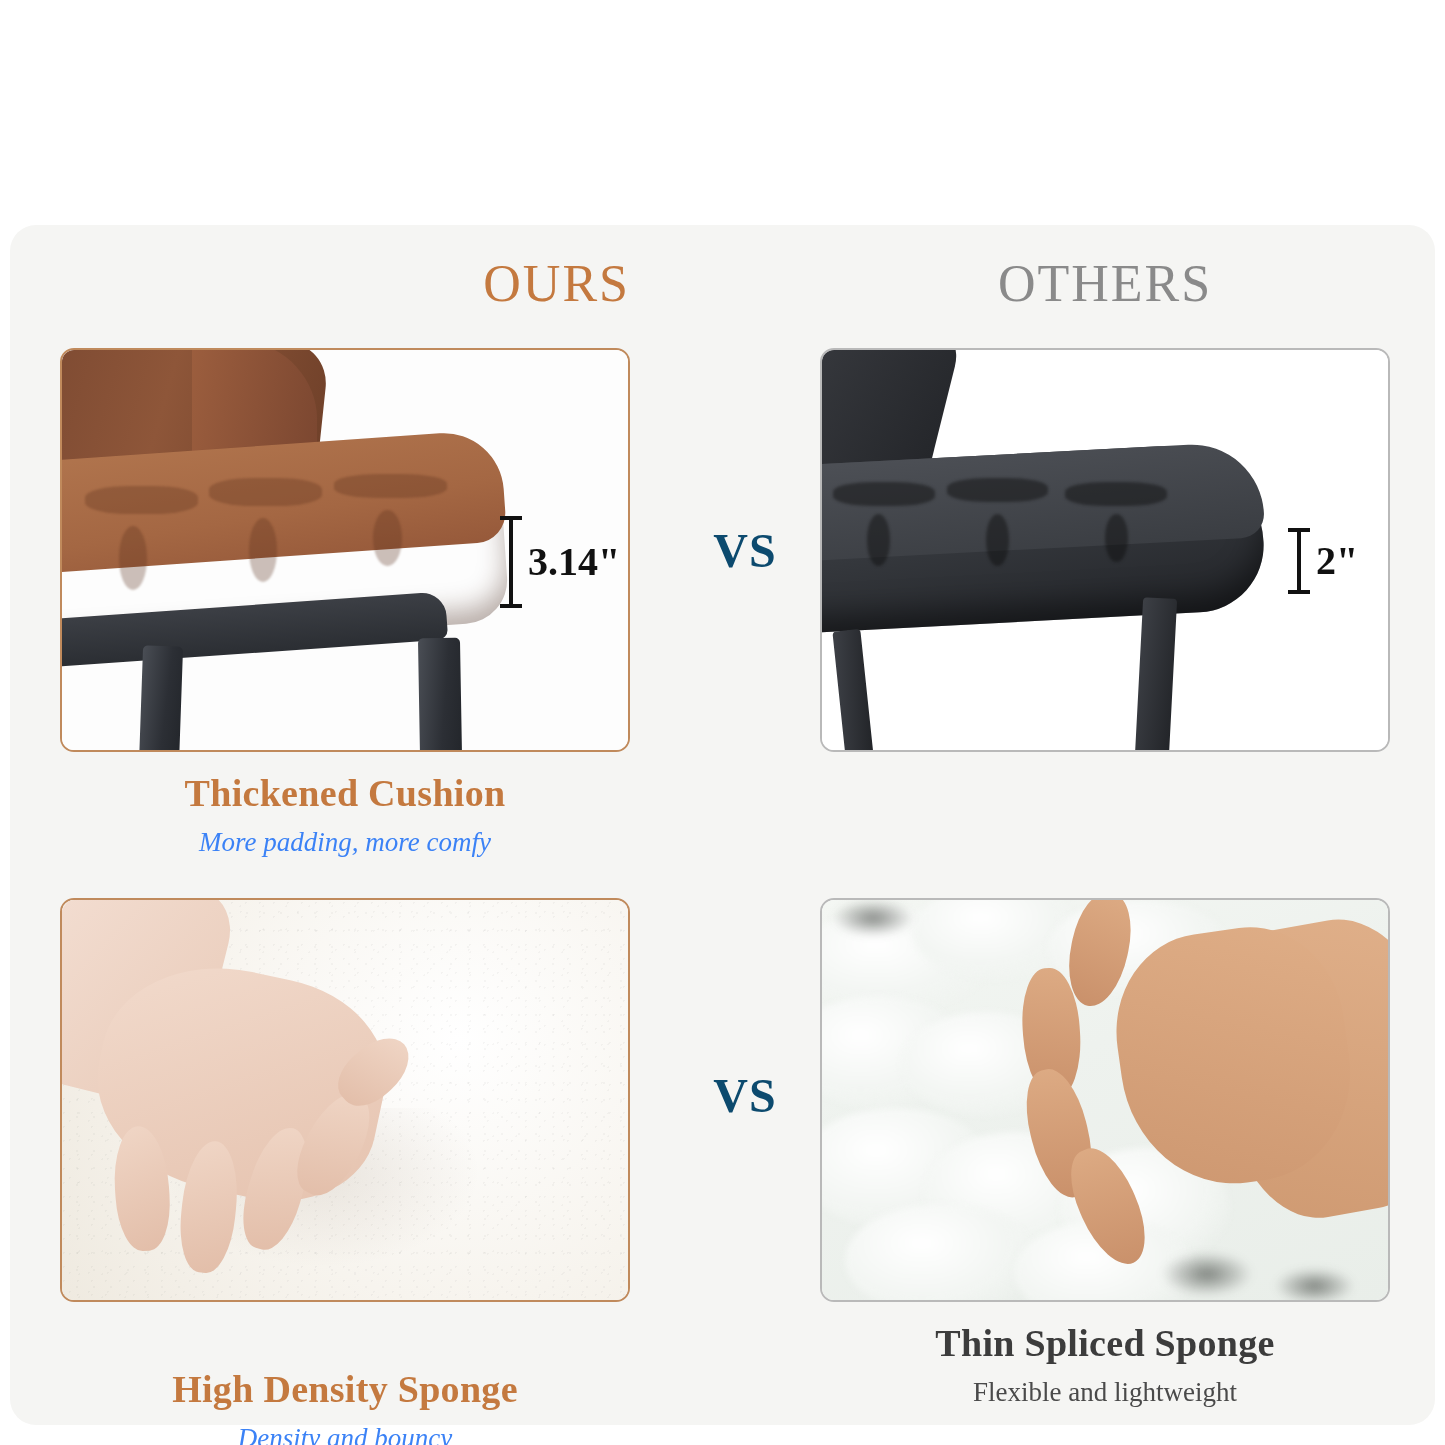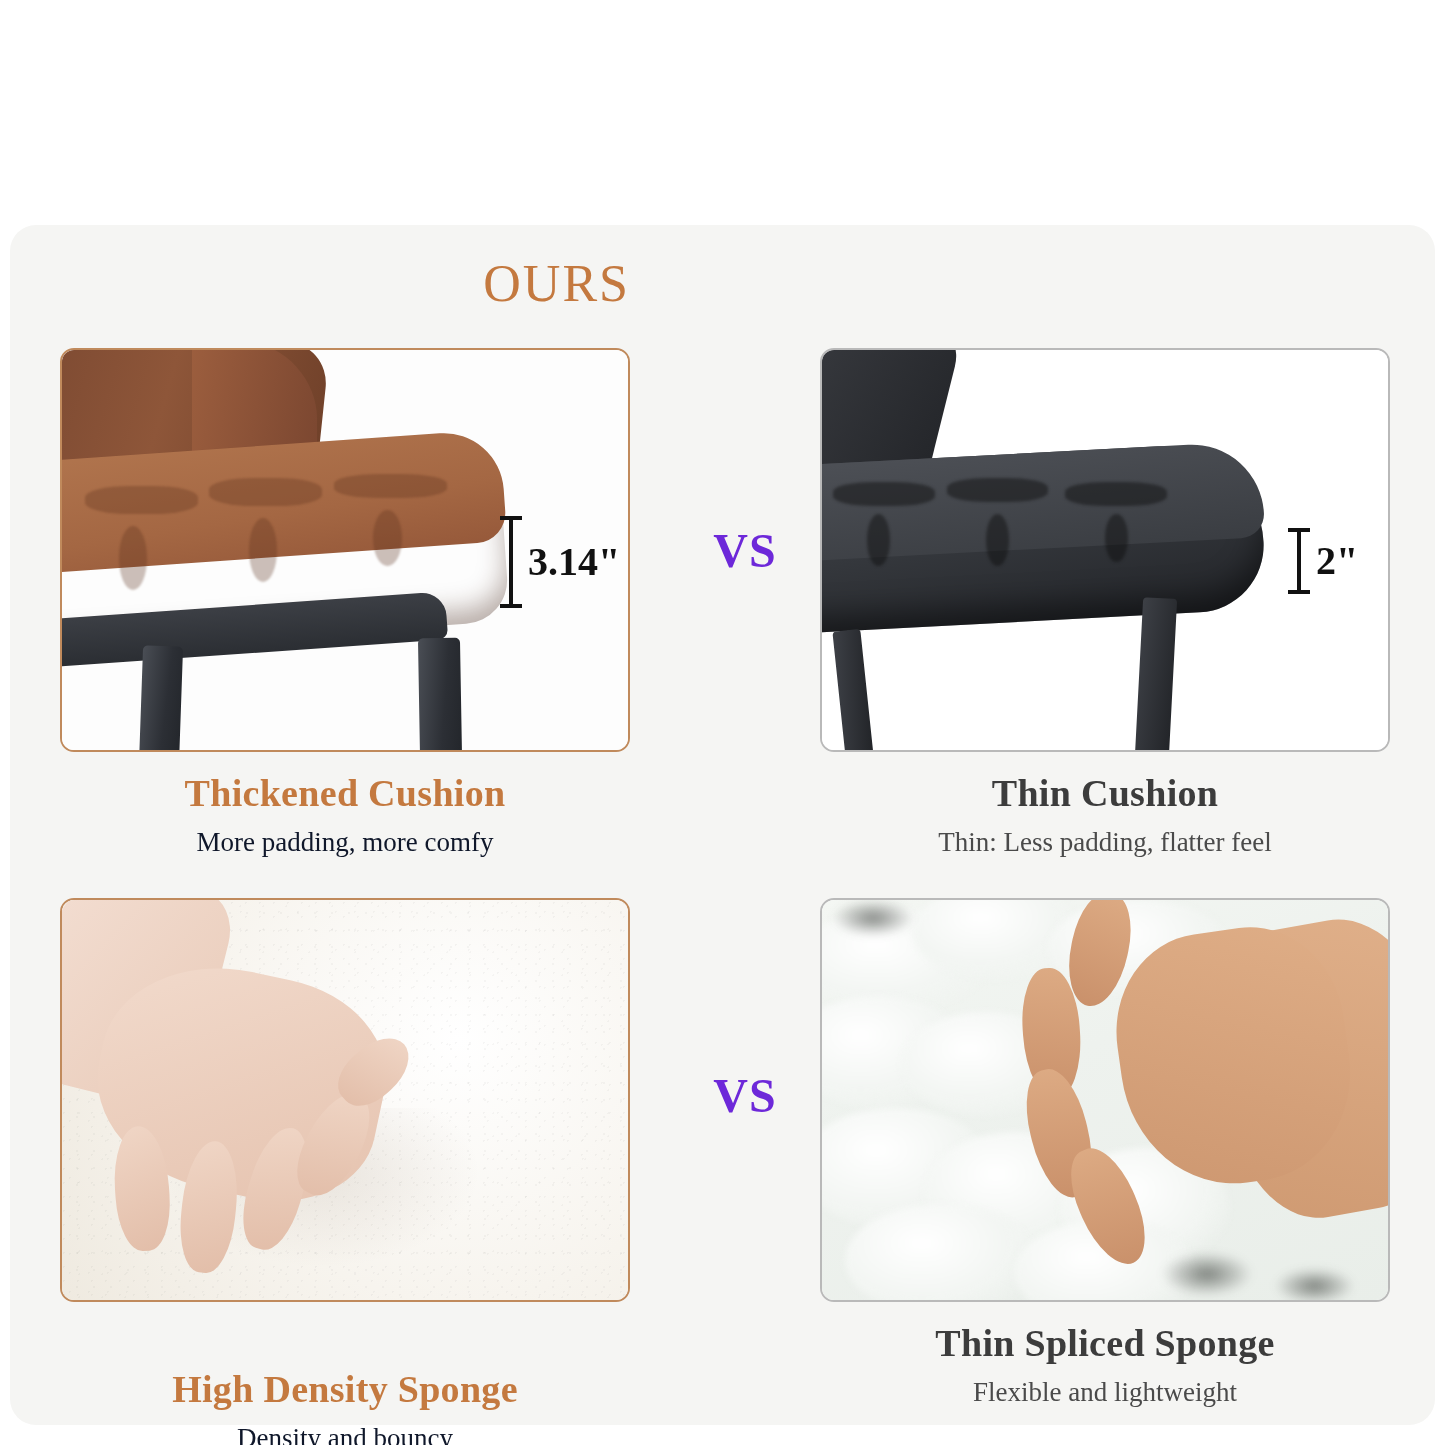--- a/index.html
+++ b/index.html
@@ -105,38 +105,38 @@
     line-height: 1.15;
     letter-spacing: 0.3px;
   }
   .cap-sub {
     font-size: 27px;
     font-weight: 400;
     line-height: 1.2;
     margin-top: 10px;
   }
   .caption.ours   .cap-title { color: #c4793f; }
-  .caption.ours   .cap-sub   { color: #0f172a; }
+  .caption.ours   .cap-sub   { color: #3b82f6; font-style: italic; }
   .caption.others .cap-title { color: #3c3c3c; }
   .caption.others .cap-sub   { color: #4a4a4a; }
 
   .cap-r1l { left: 60px;  top: 772px; }
   .cap-r1r { left: 820px; top: 772px; }
   .cap-r2l { left: 60px;  top: 1368px; }
   .cap-r2r { left: 820px; top: 1322px; }
 
   
   .vs {
     position: absolute;
     left: 630px;
     width: 230px;
     text-align: center;
     font-size: 48px;
     font-weight: 700;
-    color: #6d28d9;
+    color: #0c4a6e;
     letter-spacing: 1px;
   }
   .vs-1 { top: 523px; }
   .vs-2 { top: 1068px; }
 
   
   .dim {
     position: absolute;
     display: flex;
     align-items: center;
@@ -371,20 +371,21 @@
 </style>
 </head>
 <body>
 
 <div class="page">
 
 
   <div class="panel"></div>
 
   <div class="col-head ours">OURS</div>
+  <div class="col-head others">OTHERS</div>
 
   <div class="card ours card-r1l">
     <div class="card-art">
       <div class="chair-brown-bg"></div>
       <div class="cb-back"></div>
       <div class="cb-back2"></div>
       <div class="cb-seat"></div>
       <div class="cb-seat-top"></div>
       <div class="cb-tuft" style="left:4%;  top:34%; width:20%; height:7%;"></div>
       <div class="cb-tuft" style="left:26%; top:32%; width:20%; height:7%;"></div>
@@ -424,24 +425,20 @@
       <div class="kb-leg kb-leg-a"></div>
       <div class="kb-leg kb-leg-b"></div>
     </div>
   </div>
   <div class="dim dim-2">
     <div class="dim-bar">
       <div class="dim-cap"></div>
       <div class="dim-cap"></div>
     </div>
     <div class="dim-label">2"</div>
-  </div>
-  <div class="caption others cap-r1r">
-    <div class="cap-title">Thin Cushion</div>
-    <div class="cap-sub">Thin: Less padding, flatter feel</div>
   </div>
 
   <div class="vs vs-1">VS</div>
 
   <div class="card ours card-r2l">
     <div class="card-art">
       <div class="foam-bg"></div>
       <div class="foam-grain"></div>
       <div class="foam-dip"></div>
       <div class="hand-pale">

